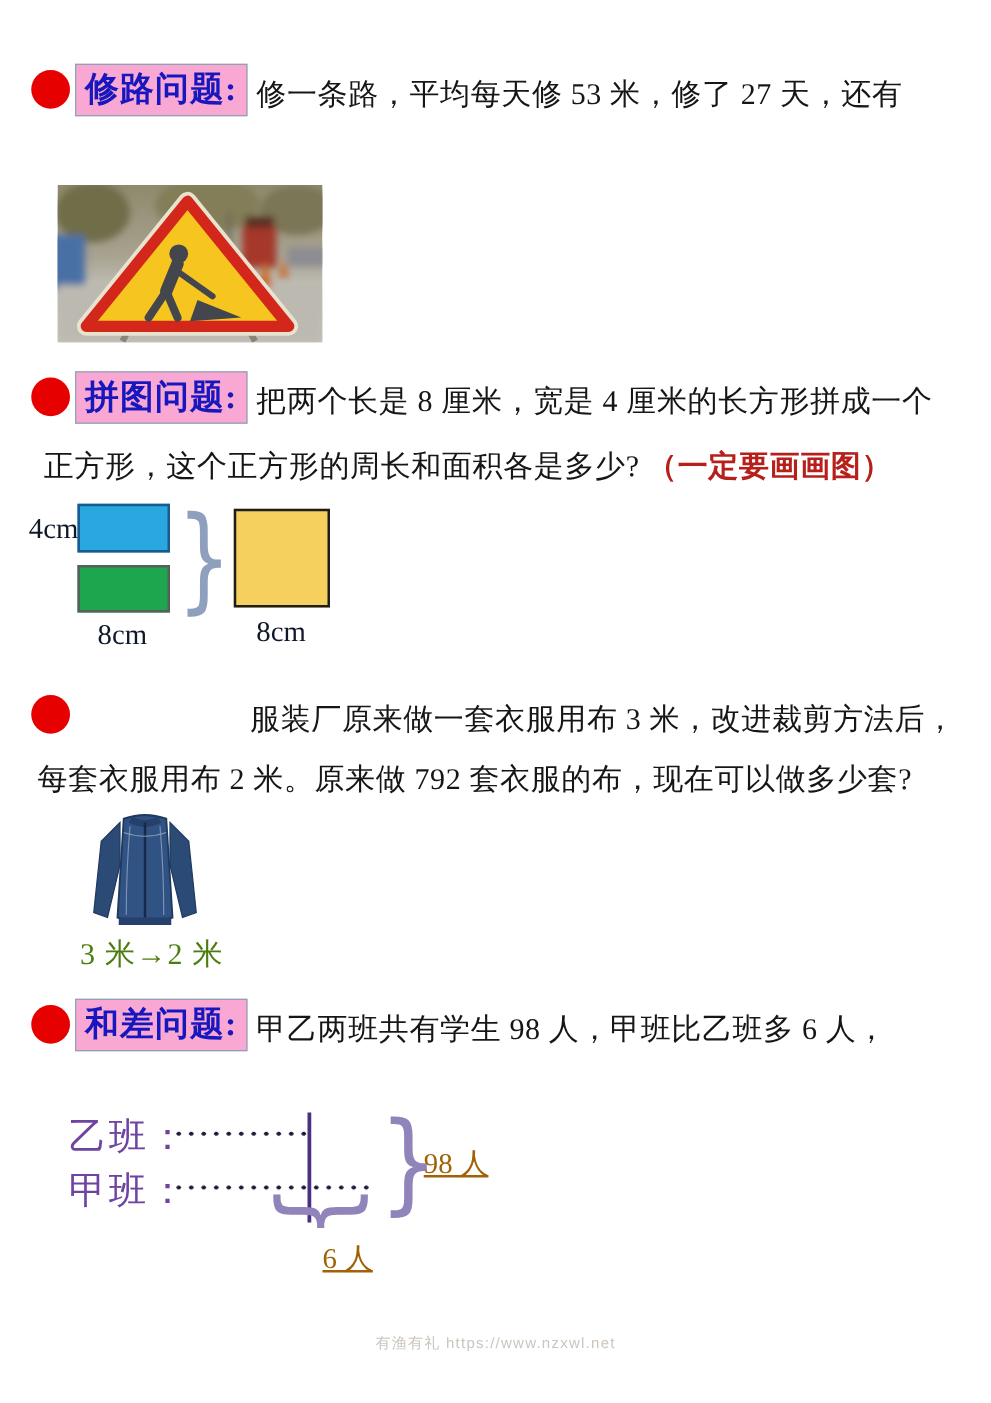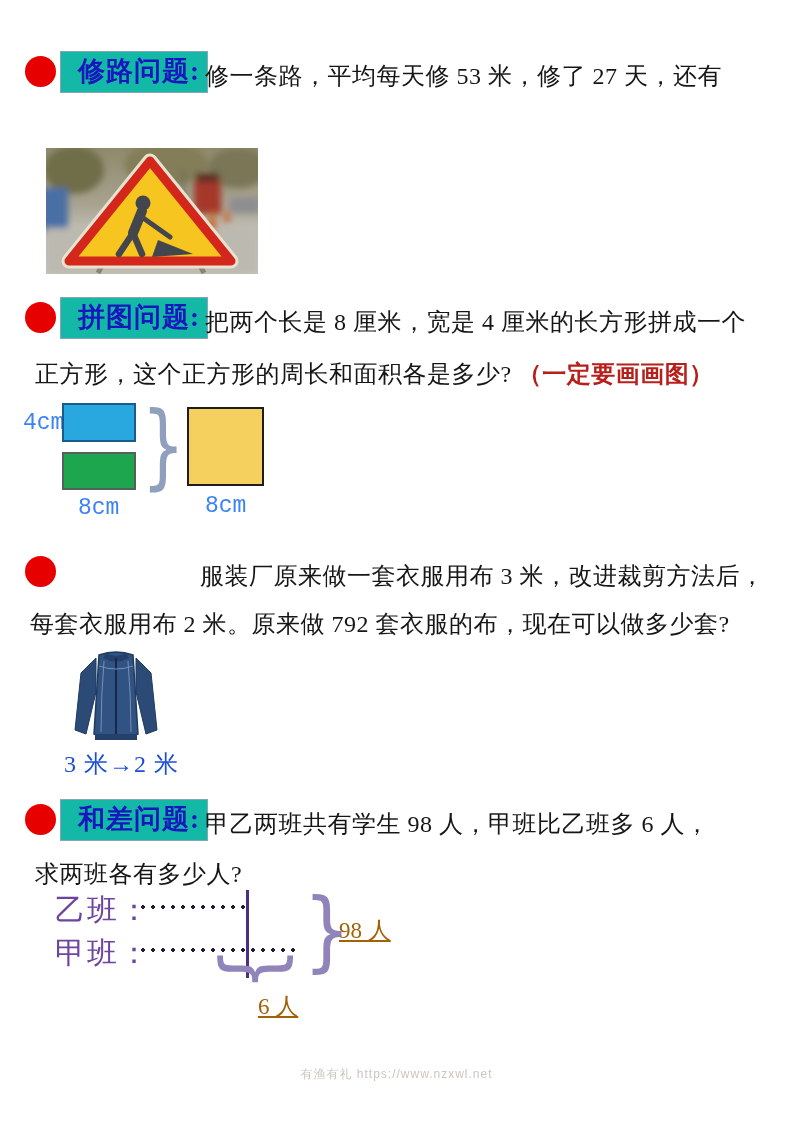--- a/index.html
+++ b/index.html
@@ -11,44 +11,44 @@
     font-family:"Liberation Serif", serif;
     color:#161616;
   }
   .abs{position:absolute;}
   .bullet{
     position:absolute;left:25px;width:31px;height:31px;
     background:#e60000;border-radius:50%;
   }
   .titlebox{
     position:absolute;left:60px;
-    background:#14b8a6;
+    background:#f9a8d4;
     border:1px solid #8ba3b5;
-    padding:3px 7px 5px 17px;
+    padding:3px 7px 5px 7px;
     font-size:27px;line-height:32px;font-weight:bold;
     color:#1717bd;
     letter-spacing:1px;
     font-family:"Liberation Serif", serif;
   }
   .textline{
     position:absolute;
     font-size:24px;line-height:36px;
     color:#161616;
     letter-spacing:0.5px;
     white-space:nowrap;
   }
   .rednote{
     color:#b61f1a;font-weight:bold;
     margin-left:6px;
     font-family:"Liberation Serif", cursive;
   }
   .dimlabel{
     position:absolute;
-    font-family:Liberation Mono, monospace;
-    font-size:23px;color:#3b82f6;line-height:24px;
+    font-family:Liberation Serif, serif;
+    font-size:23px;color:#0f172a;line-height:24px;
     white-space:nowrap;
   }
   .rect-blue{
     position:absolute;left:62px;top:403px;width:74px;height:39px;
     background:#29a8e0;border:2px solid #1b5a8e;box-sizing:border-box;
   }
   .rect-green{
     position:absolute;left:62px;top:452px;width:74px;height:38px;
     background:#1ea64e;border:2px solid #56605a;box-sizing:border-box;
   }
@@ -88,21 +88,21 @@
     color:#9184bb;transform:rotate(90deg) scaleX(0.85);
   }
   .counts{
     position:absolute;
     font-size:23px;line-height:30px;color:#a16207;
     white-space:nowrap;
     text-decoration:underline;
   }
   .caption{
     position:absolute;
-    font-size:24px;line-height:28px;color:#1d4ed8;
+    font-size:24px;line-height:28px;color:#4d7c0f;
     white-space:nowrap;letter-spacing:1px;
   }
   .footer{
     position:absolute;left:0;right:0;top:1066px;
     text-align:center;
     font-family:"Liberation Sans", sans-serif;
     font-size:12px;color:#ccc5be;letter-spacing:1px;
   }
 </style>
 </head>
@@ -185,21 +185,20 @@
     <path d="M34 15 Q31 50 31 86" stroke="#7e95b8" stroke-width="0.9" fill="none"></path>
     <path d="M58 15 Q61 50 61 86" stroke="#7e95b8" stroke-width="0.9" fill="none"></path>
     <path d="M29 20 Q46 26 63 20" stroke="#7e95b8" stroke-width="0.9" fill="none"></path>
     <rect x="25" y="88" width="42" height="6" fill="#24406b"></rect>
   </svg>
   <div class="caption" style="left:64px;top:750px">3 米→2 米</div>
 
   <span class="bullet" style="top:804px"></span>
   <div class="titlebox" style="top:799px">和差问题:</div>
   <div class="textline" style="left:205px;top:806px">甲乙两班共有学生 98 人，甲班比乙班多 6 人，</div>
-  <div class="textline" style="left:35px;top:856px">求两班各有多少人?</div>
 
   <div class="purple-label" style="left:55px;top:895px">乙班：</div>
   <div class="dotline" style="left:138px;top:904px;width:110px"></div>
   <div class="purple-label" style="left:55px;top:938px">甲班：</div>
   <div class="dotline" style="left:138px;top:947px;width:160px"></div>
   <div class="vline"></div>
   <span class="brace brace-right">}</span>
   <div class="counts" style="left:339px;top:916px">98 人</div>
   <span class="brace brace-under">}</span>
   <div class="counts" style="left:258px;top:992px">6 人</div>

